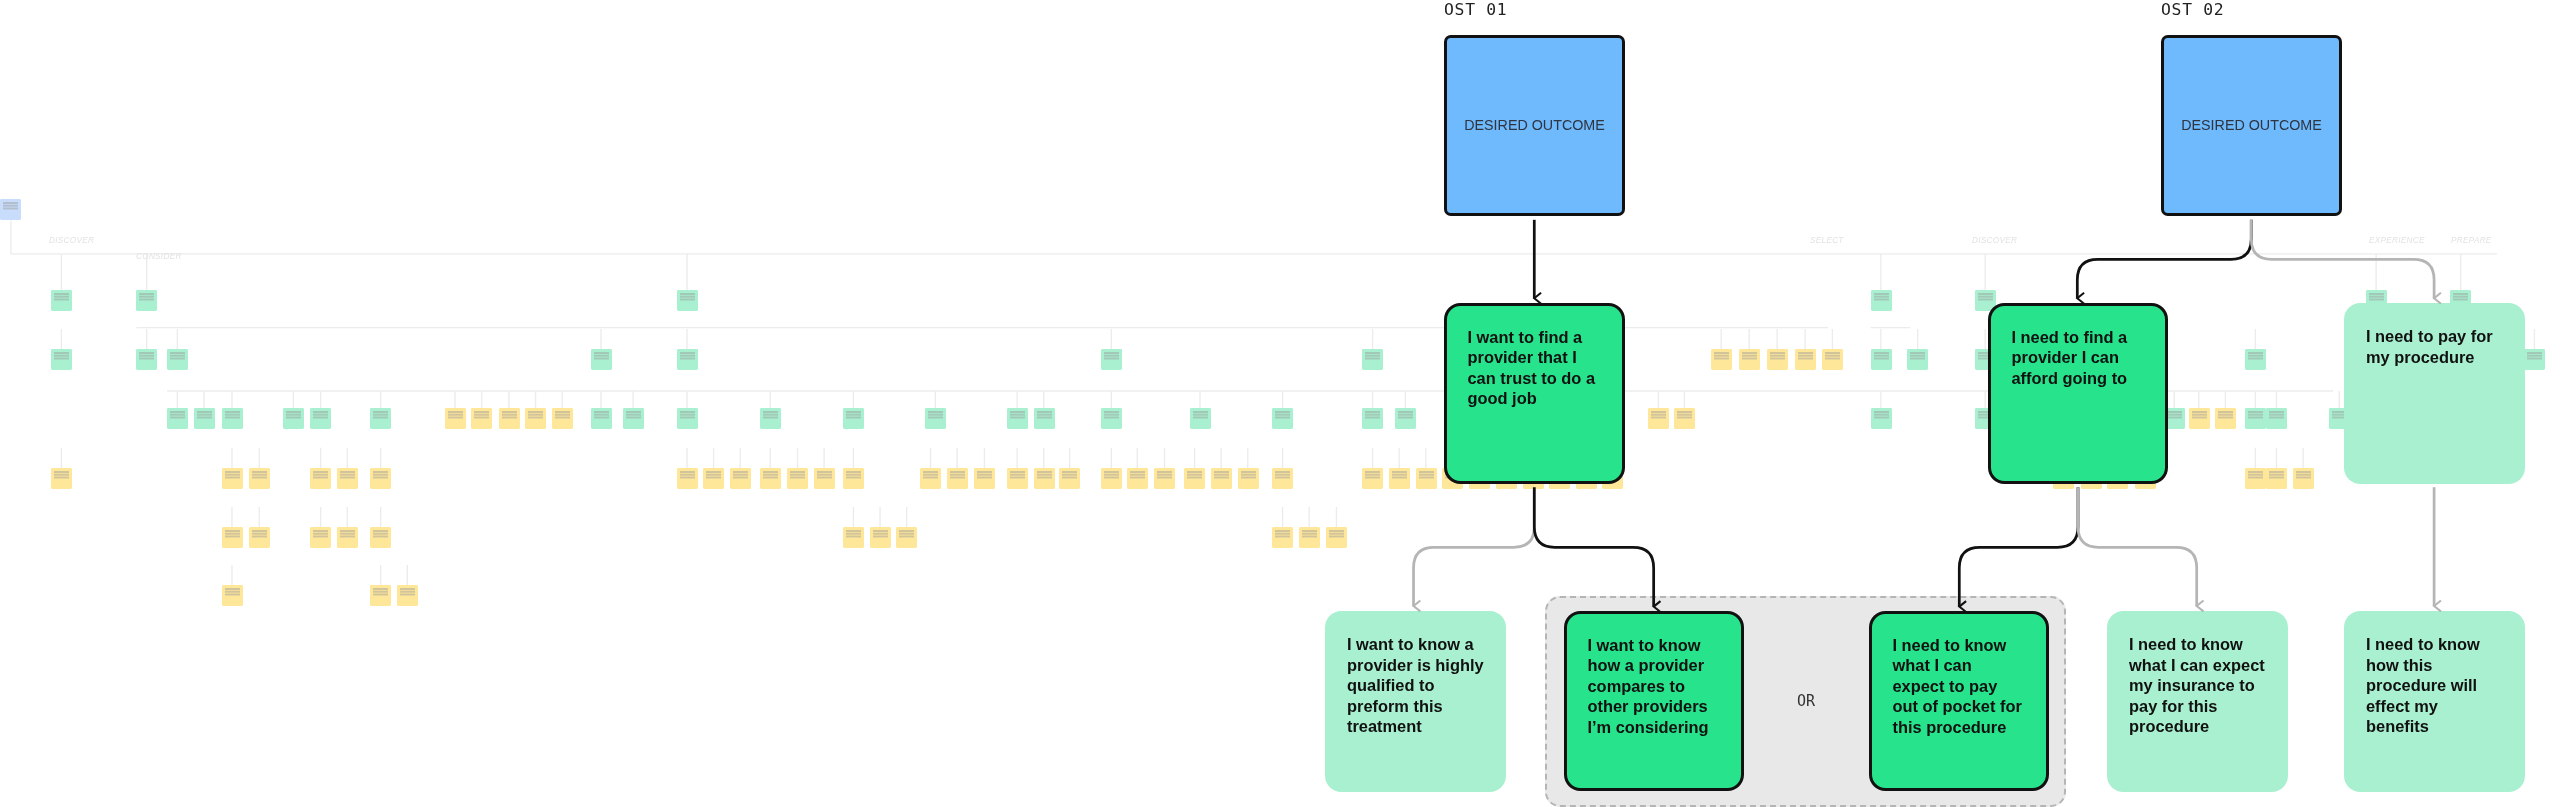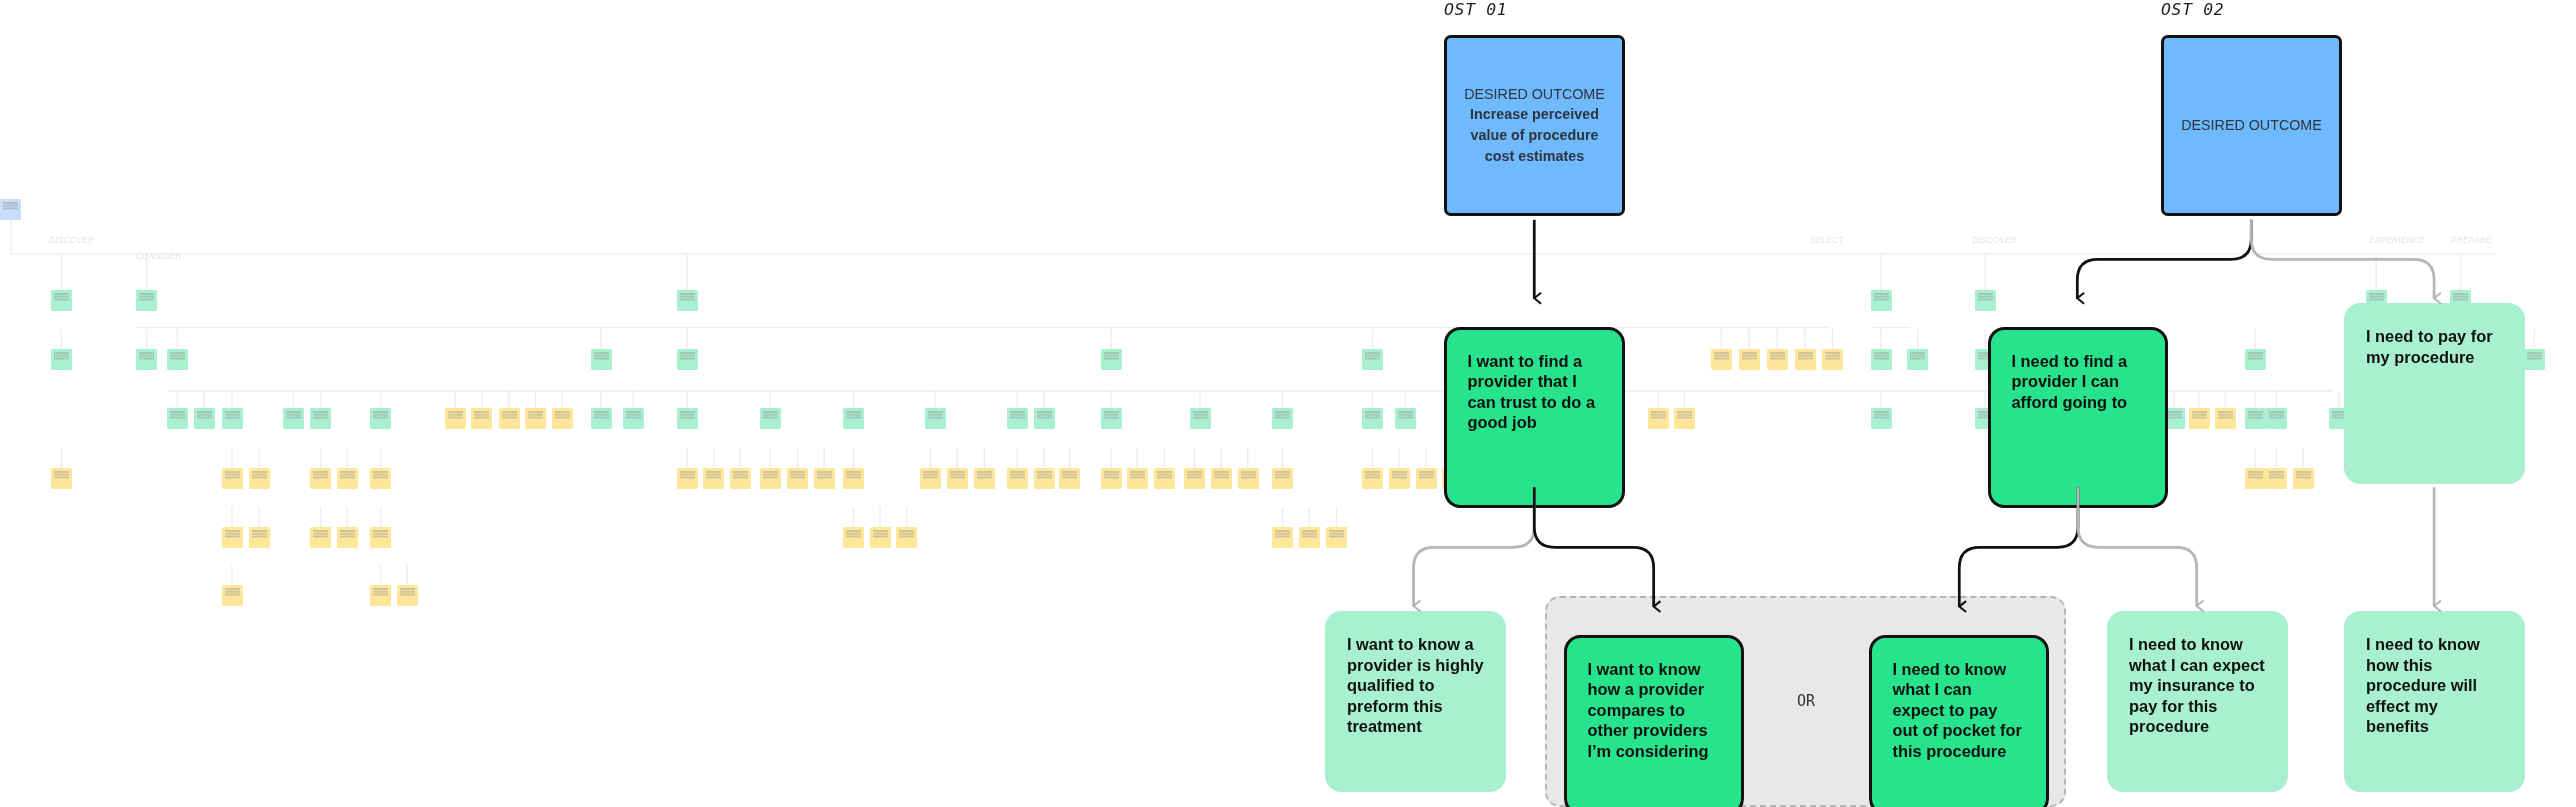--- a/index.html
+++ b/index.html
@@ -1,24 +1,24 @@
 <!DOCTYPE html>
 <html style="font-size:11px"><head>
 <meta charset="utf-8">
 <style>
   html,body{margin:0;padding:0;background:#ffffff;}
   body{width:2576px;height:808px;position:relative;overflow:hidden;font-family:"Liberation Sans",sans-serif;}
   #bg-layer{position:absolute;left:0;top:0;width:2576px;height:808px;}
   #fg-svg{position:absolute;left:0;top:0;width:2576px;height:808px;pointer-events:none;}
-  .ost-label{position:absolute;font-family:"DejaVu Sans Mono","Liberation Mono",monospace;font-size:16.4px;color:#222;letter-spacing:0.7px;font-style:italic;}
+  .ost-label{position:absolute;font-family:"DejaVu Sans Mono","Liberation Mono",monospace;font-size:16.4px;color:#222;letter-spacing:0.7px;}
   .outcome{position:absolute;background:#6fb9fd;border:3.4px solid #111;border-radius:6.8px;box-sizing:border-box;display:flex;flex-direction:column;align-items:center;justify-content:center;text-align:center;color:#2e3440;}
   .outcome .kicker{font-size:14.3px;font-weight:400;line-height:20.5px;}
   .outcome .title{font-size:14.3px;font-weight:700;line-height:21px;padding:0 12.3px;}
   .opp{position:absolute;box-sizing:border-box;border-radius:16.4px;padding:23px 22px;font-size:16.4px;line-height:20.5px;color:#111;}
-  .opp.primary{background:#27e38b;border:3.4px solid #111;font-weight:700;padding:20.5px 20.5px;margin-top:24px;}
+  .opp.primary{background:#27e38b;border:3.4px solid #111;font-weight:700;padding:20.5px 20.5px;}
   .opp.secondary{background:#a8f0d0;font-weight:700;}
   .or-group{position:absolute;background:#e8e8e8;border:2.7px dashed #b5b5b5;border-radius:15px;box-sizing:border-box;}
   .or-label{position:absolute;font-family:"DejaVu Sans Mono","Liberation Mono",monospace;font-size:15px;color:#333;}
   .phase{position:absolute;font-size:8.2px;font-style:italic;color:#e2e2e2;letter-spacing:0.3px;}
   .sticky{position:absolute;width:21px;height:21px;border-radius:1.4px;}
   .sticky.g{background:#a8f0d0;}
   .sticky.y{background:#ffe79a;}
   .sticky.b{background:#c8dcfb;}
   .sticky .txt{position:absolute;left:2.7px;top:3.4px;width:15px;height:1.4px;background:#9b9b9b;opacity:.45;box-shadow:0 2.7px 0 #9b9b9b,0 5.5px 0 #9b9b9b;}
 </style>
@@ -500,21 +500,20 @@
       <div class="txt"></div>
     </div>
     <div class="sticky y" style="left: 397px; top: 585px;">
       <div class="txt"></div>
     </div>
   </div>
 
 <div class="ost-label" style="left:1444px;top:0px">OST 01</div>
 <div class="outcome" style="left:1444px;top:35px;width:181px;height:181px">
   <div class="kicker">DESIRED OUTCOME</div>
-  <div class="title">Increase perceived value of procedure cost estimates</div>
 </div>
 
 <div class="opp primary" style="left:1444px;top:303px;width:181px;height:181px">
   <span>I want to find a provider that I can trust to do a good job</span>
 </div>
 
 <div class="opp secondary" style="left:1325px;top:611px;width:181px;height:181px">
   <span>I want to know a provider is highly qualified to preform this treatment</span>
 </div>
 

